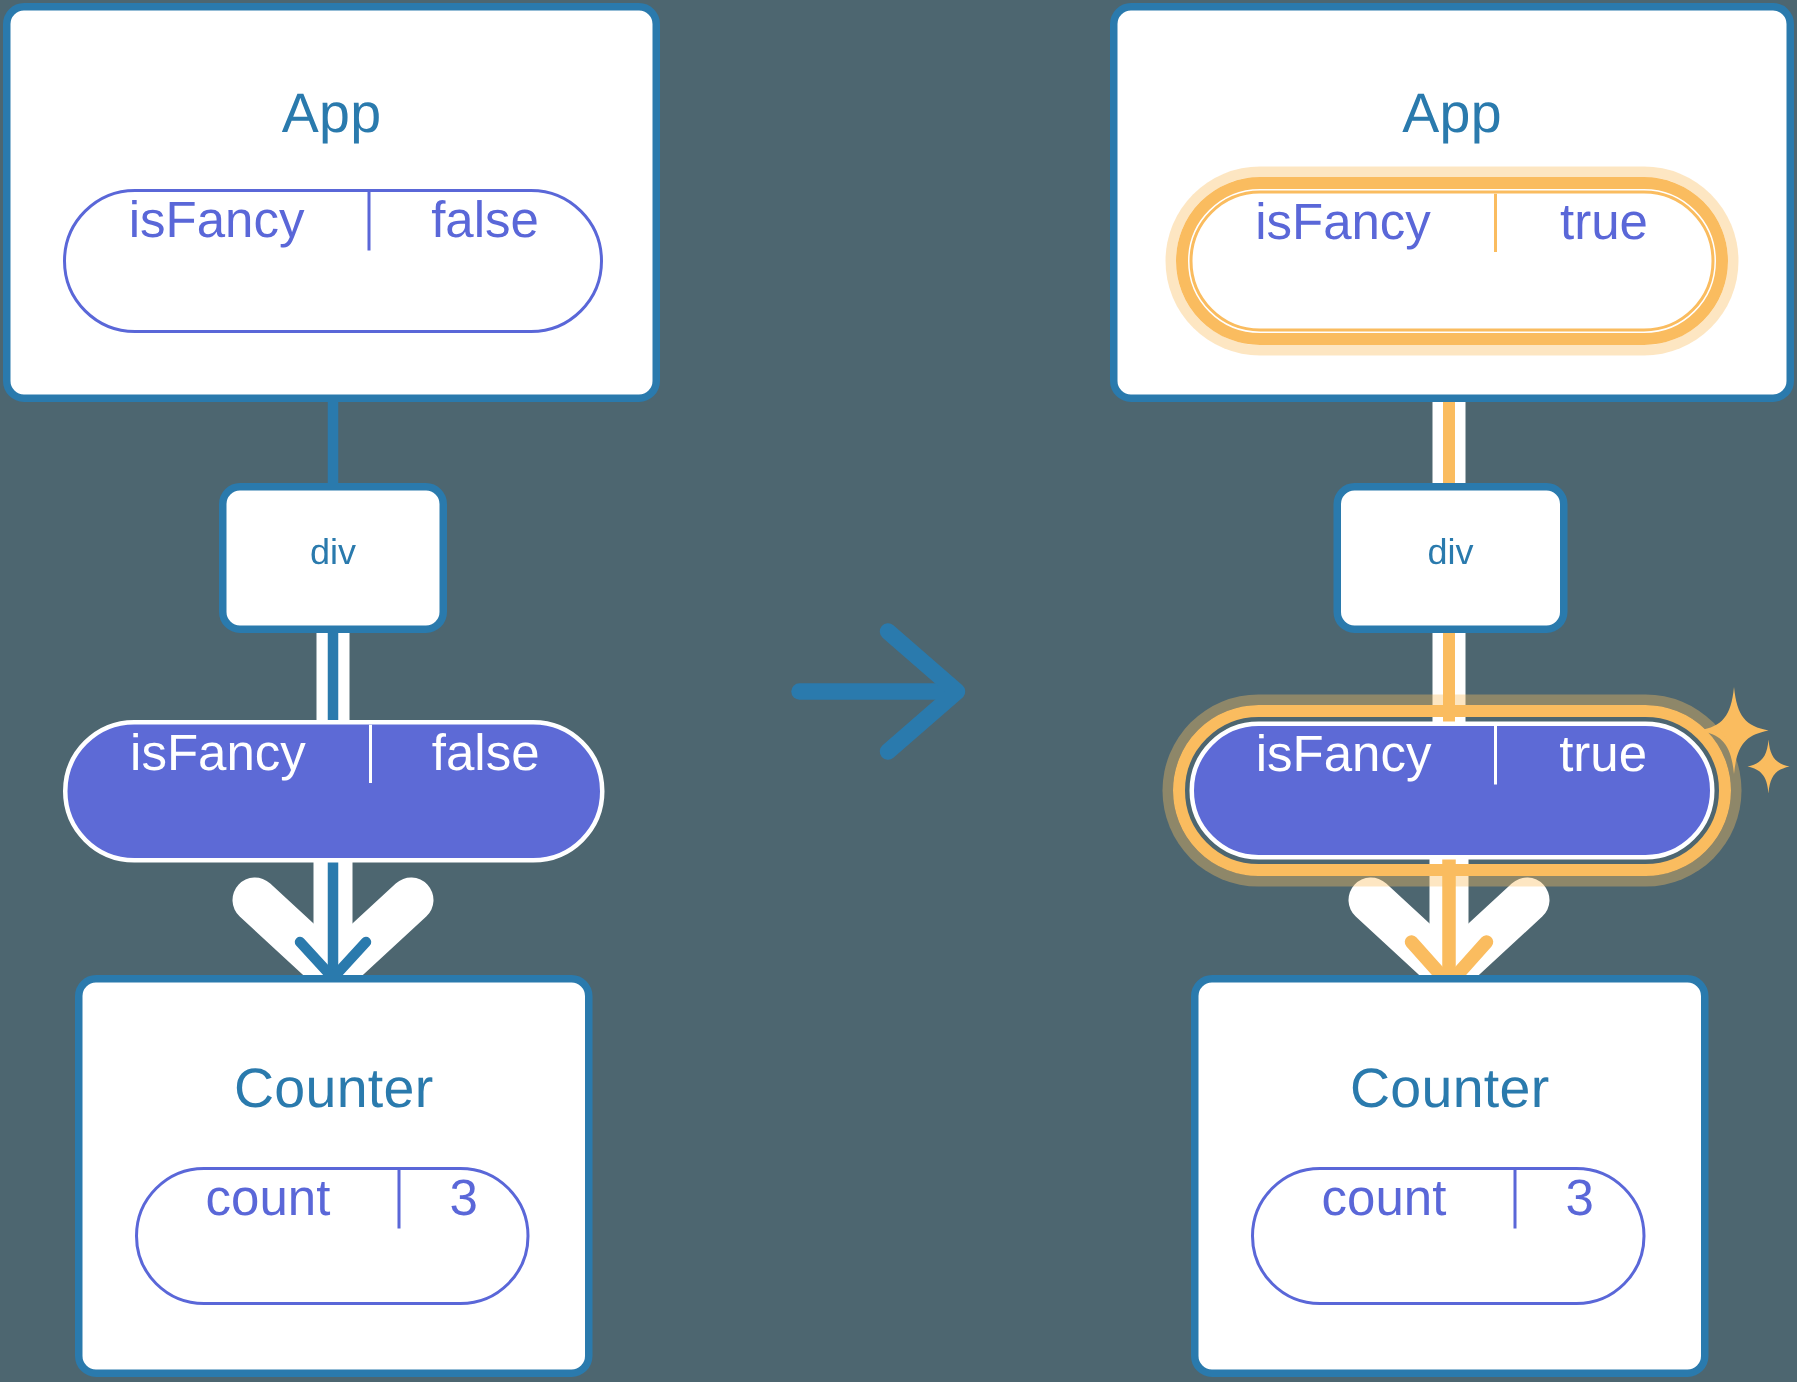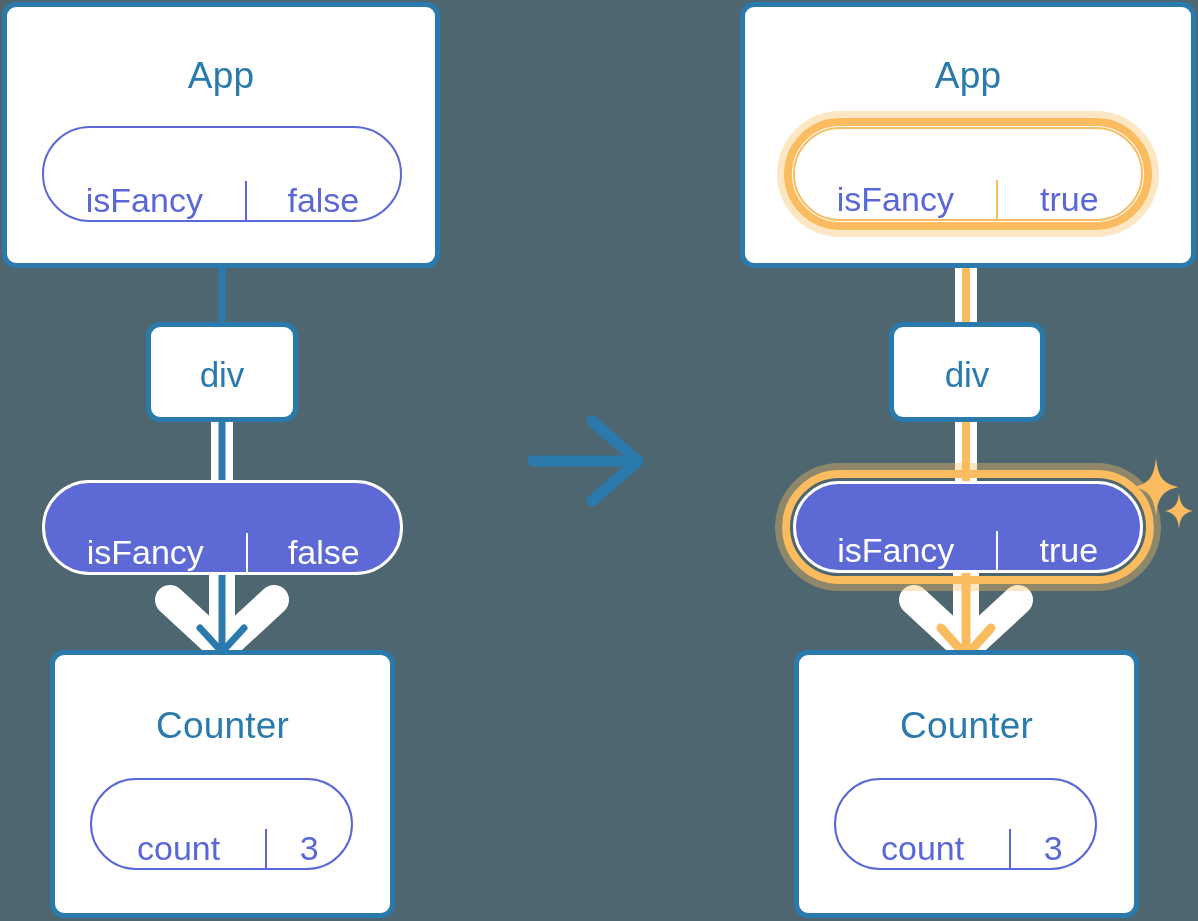--- a/index.html
+++ b/index.html
@@ -27,29 +27,29 @@
     text-align:center;
     color:#2a7aad;
     font-size:37px;
     letter-spacing:.2px;
     font-weight:400;
   }
   .div-label{
     position:absolute;left:0;right:0;
     text-align:center;
     color:#2a7aad;
-    font-size:35px;
+    font-size:24px;
     font-weight:400;
   }
 
   
   .pill{
     position:absolute;
     display:flex;
-    align-items:flex-end;
+    align-items:flex-start;
     box-sizing:border-box;
     border-radius:999px;
     overflow:hidden;
   }
   .pill .cell{
     display:flex;align-items:center;justify-content:center;
     box-sizing:border-box;
     font-size:34px;
     white-space:nowrap;
   }

